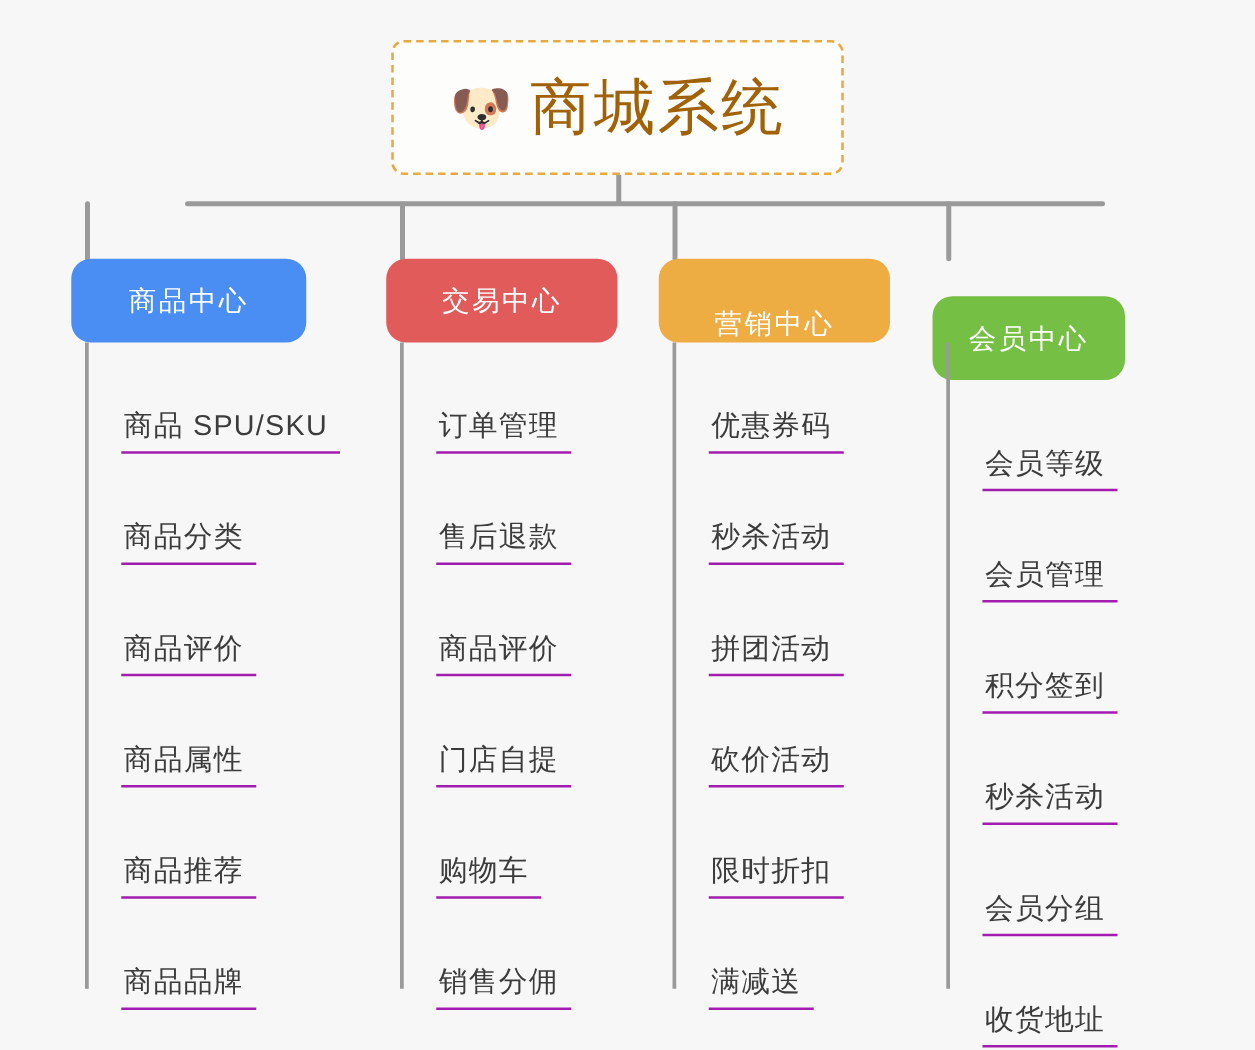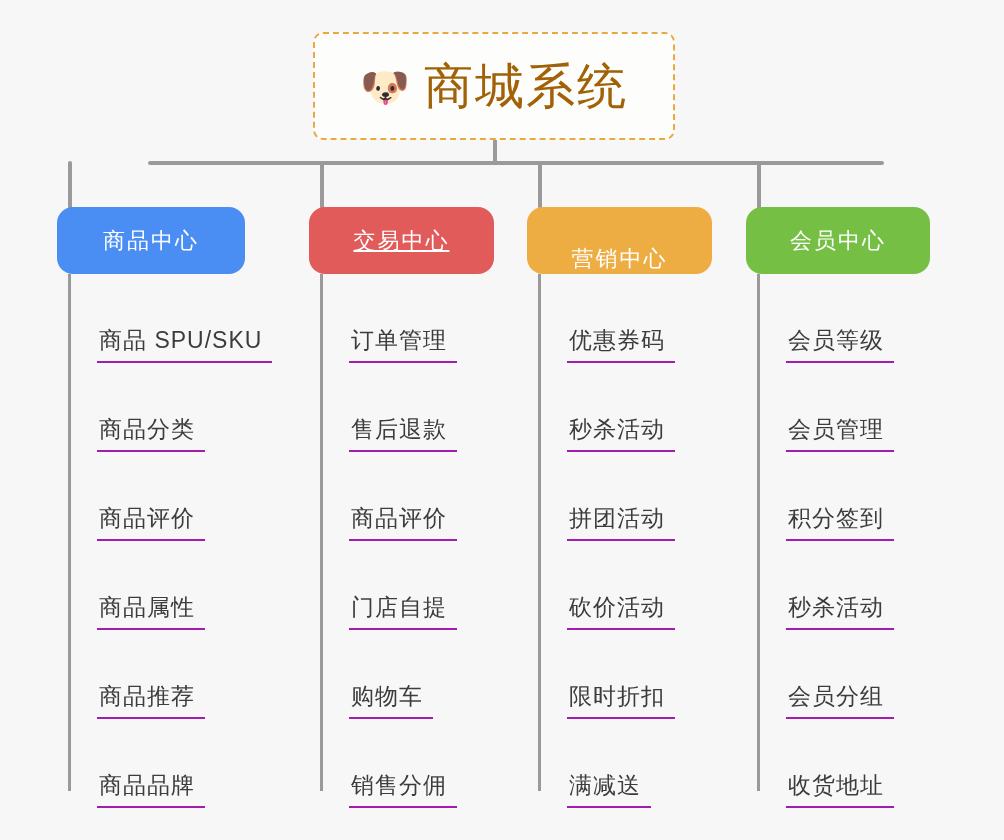--- a/index.html
+++ b/index.html
@@ -164,21 +164,21 @@
           </li>
           <li class="leaf">
             <span class="leaf-label">商品推荐</span>
           </li>
           <li class="leaf">
             <span class="leaf-label">商品品牌</span>
           </li>
         </ul>
       </div>
       <div class="column" style="left: 309px; width: 185px;">
-        <div class="cat-box" style="background: rgb(225, 91, 91); width: 185px; text-decoration: underline;">
+        <div class="cat-box" style="background: rgb(225, 91, 91); width: 185px;">
           <span>交易中心</span>
         </div>
         <div class="cat-spine" style="height: 517px;"></div>
         <ul class="leaf-list">
           <li class="leaf">
             <span class="leaf-label">订单管理</span>
           </li>
           <li class="leaf">
             <span class="leaf-label">售后退款</span>
           </li>
@@ -216,21 +216,21 @@
           </li>
           <li class="leaf">
             <span class="leaf-label">限时折扣</span>
           </li>
           <li class="leaf">
             <span class="leaf-label">满减送</span>
           </li>
         </ul>
       </div>
       <div class="column" style="left: 746px; width: 186px;">
-        <div class="cat-box" style="background: rgb(118, 191, 69); width: 184px;">
+        <div class="cat-box" style="background: rgb(118, 191, 69); width: 154px; margin-top: 30px;">
           <span>会员中心</span>
         </div>
         <div class="cat-spine" style="height: 517px;"></div>
         <ul class="leaf-list">
           <li class="leaf">
             <span class="leaf-label">会员等级</span>
           </li>
           <li class="leaf">
             <span class="leaf-label">会员管理</span>
           </li>

